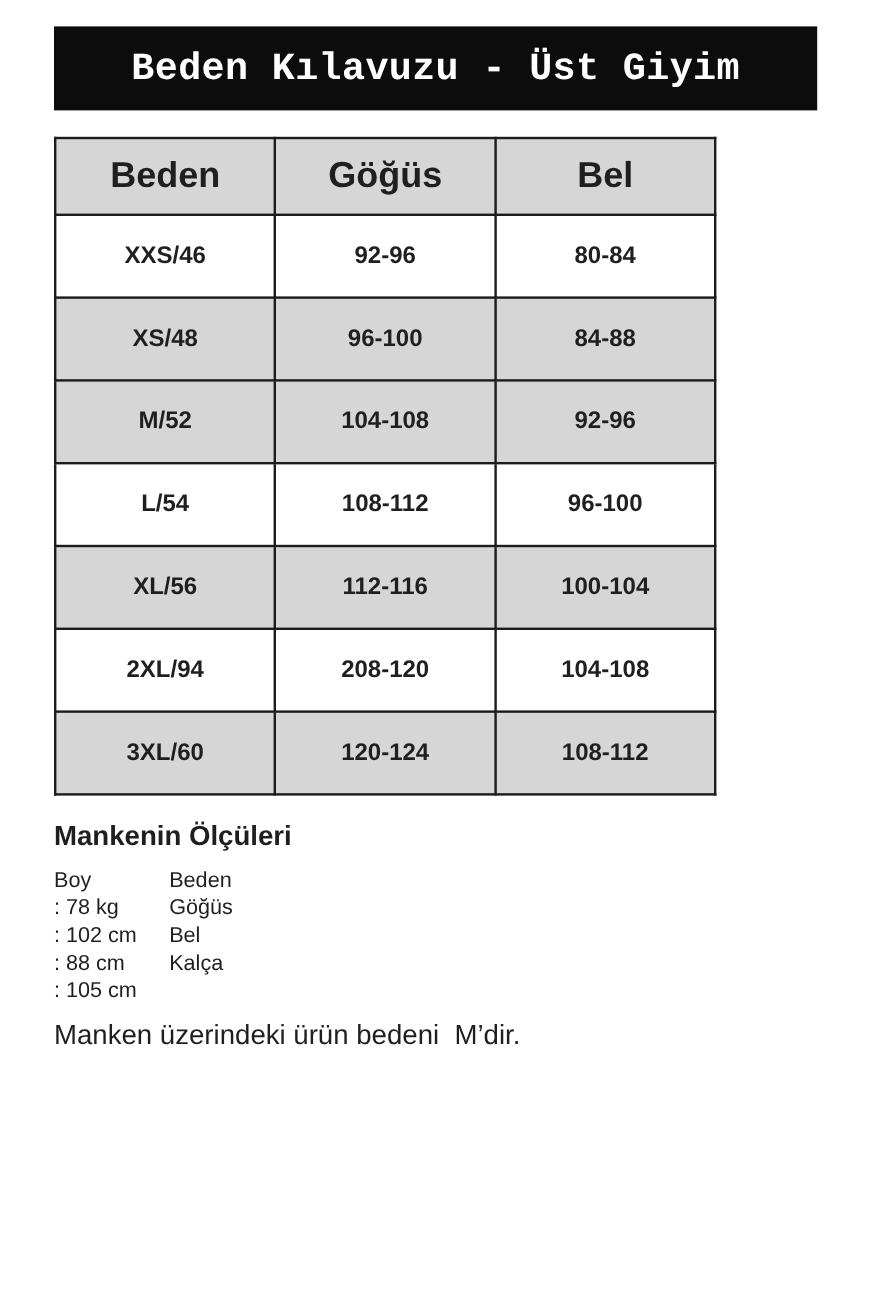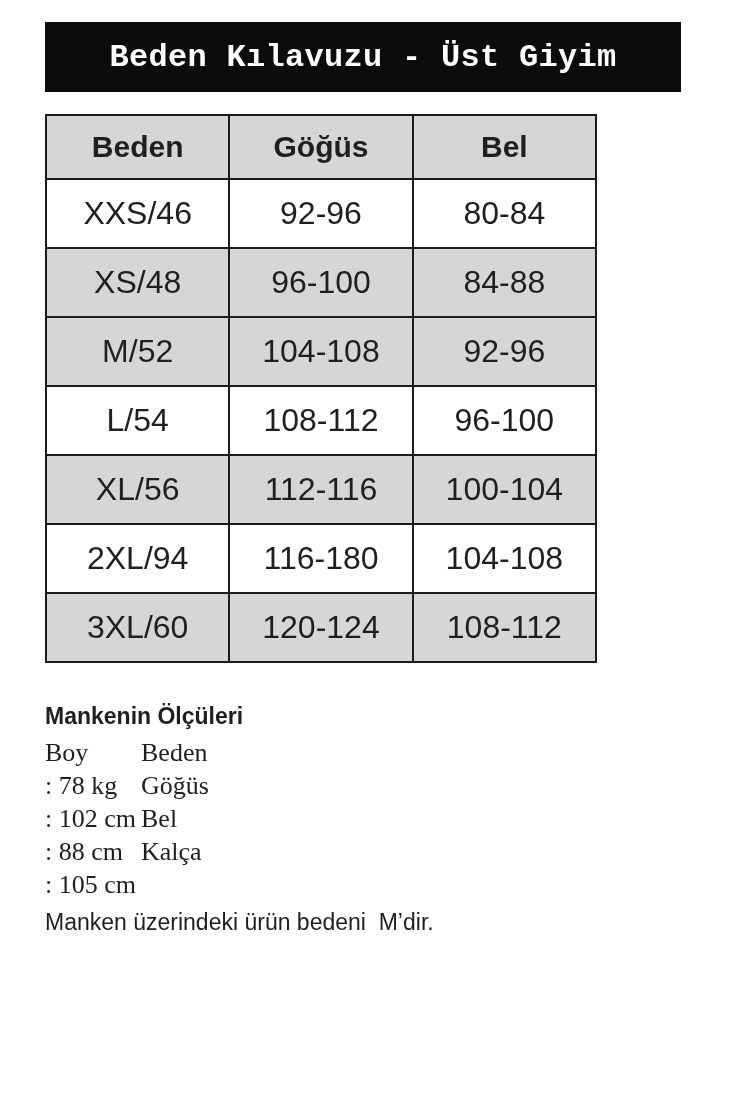--- a/index.html
+++ b/index.html
@@ -54,42 +54,41 @@
     vertical-align:middle;
   }
   .size-table th{
     height:64px;
     font-size:30px;
     font-weight:bold;
     background:var(--row-alt-bg);
   }
   .size-table td{
     height:69px;
-    font-size:32px;
-    font-weight:normal;
+    font-size:20px;
+    font-weight:bold;
     background:var(--row-bg);
   }
   .size-table tr.alt td{
     background:var(--row-alt-bg);
   }
   .measurements{
-    margin-top:40px;
+    margin-top:20px;
   }
   .measurements-title{
     font-size:23px;
     font-weight:bold;
     margin-bottom:12px;
   }
   .measure-list{
     display:grid;
     grid-template-columns:96px auto;
-    row-gap:11px;
-    font-size:26px;
+    row-gap:1px;
+    font-size:18px;
     line-height:22px;
-    font-family:Liberation Serif, serif;
   }
   .measure-label{white-space:pre-wrap;}
   .measure-value{white-space:pre-wrap;}
   .note{
     margin-top:13px;
     font-size:23px;
     font-weight:normal;
     white-space:pre-wrap;
   }
 </style>
@@ -131,21 +130,21 @@
         <td>108-112</td>
         <td>96-100</td>
       </tr>
       <tr class="alt">
         <td>XL/56</td>
         <td>112-116</td>
         <td>100-104</td>
       </tr>
       <tr>
         <td>2XL/94</td>
-        <td>116-180</td>
+        <td>208-120</td>
         <td>104-108</td>
       </tr>
       <tr class="alt">
         <td>3XL/60</td>
         <td>120-124</td>
         <td>108-112</td>
       </tr>
     </tbody>
   </table>
 

